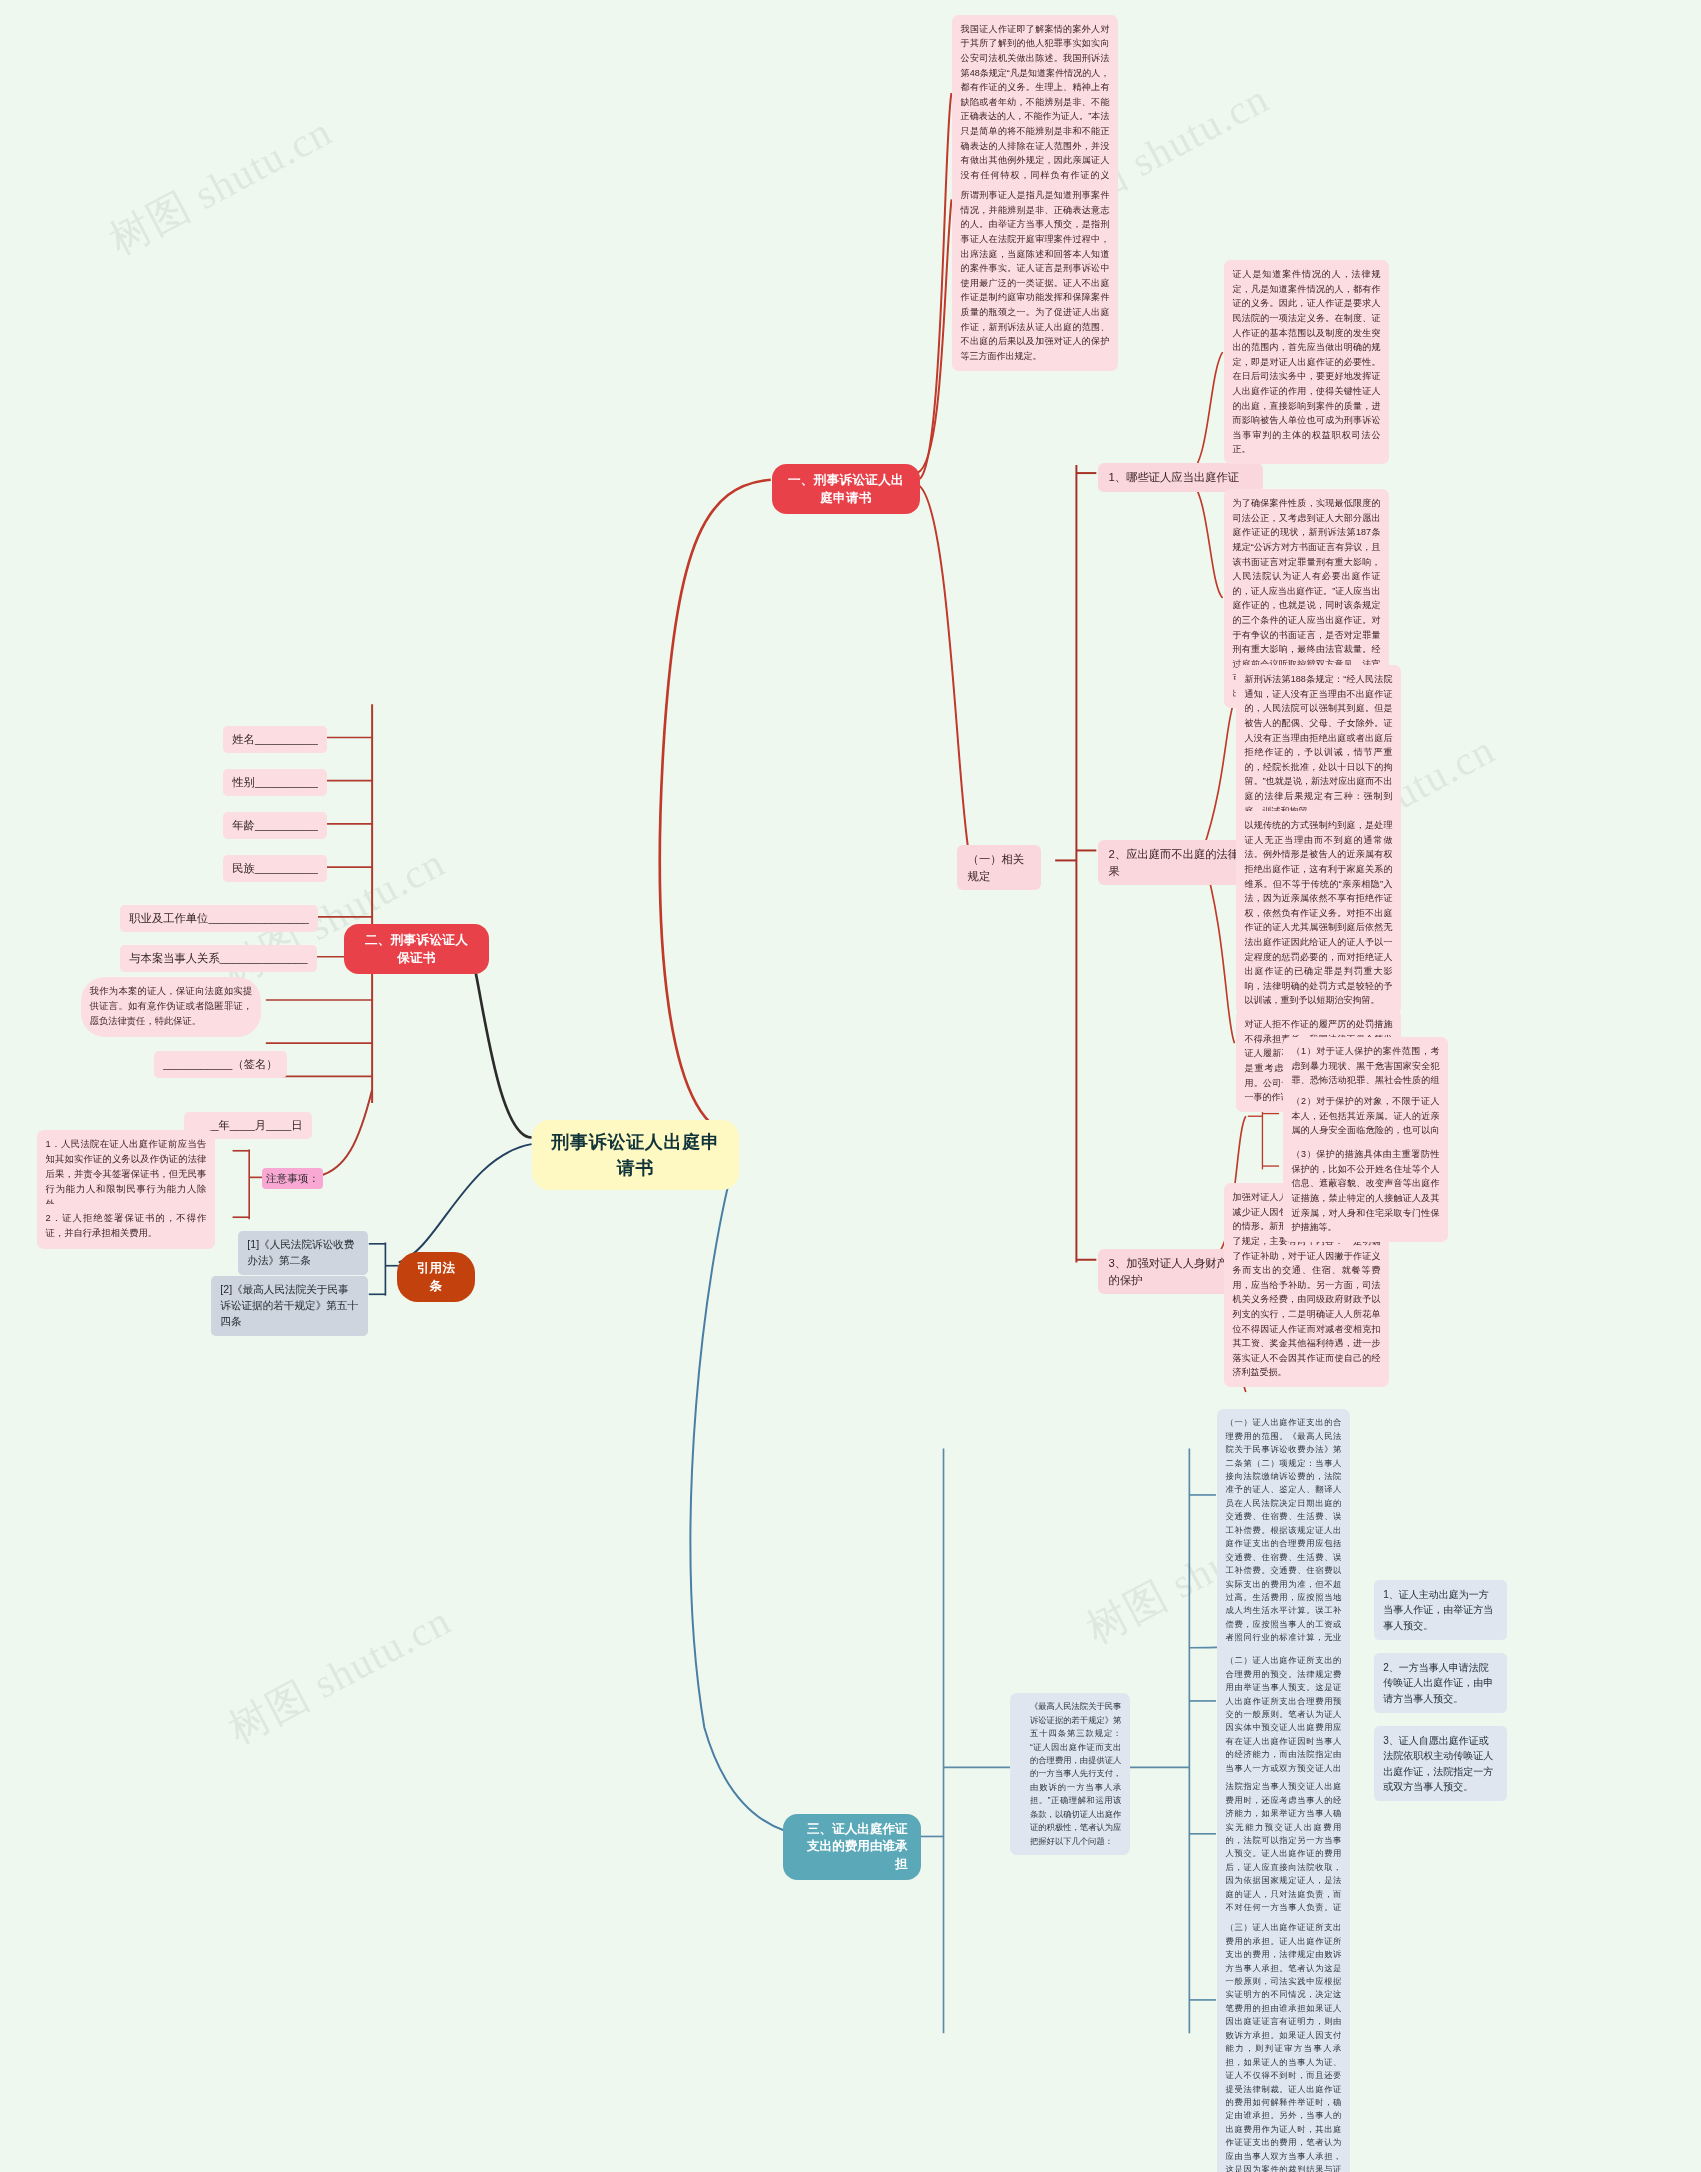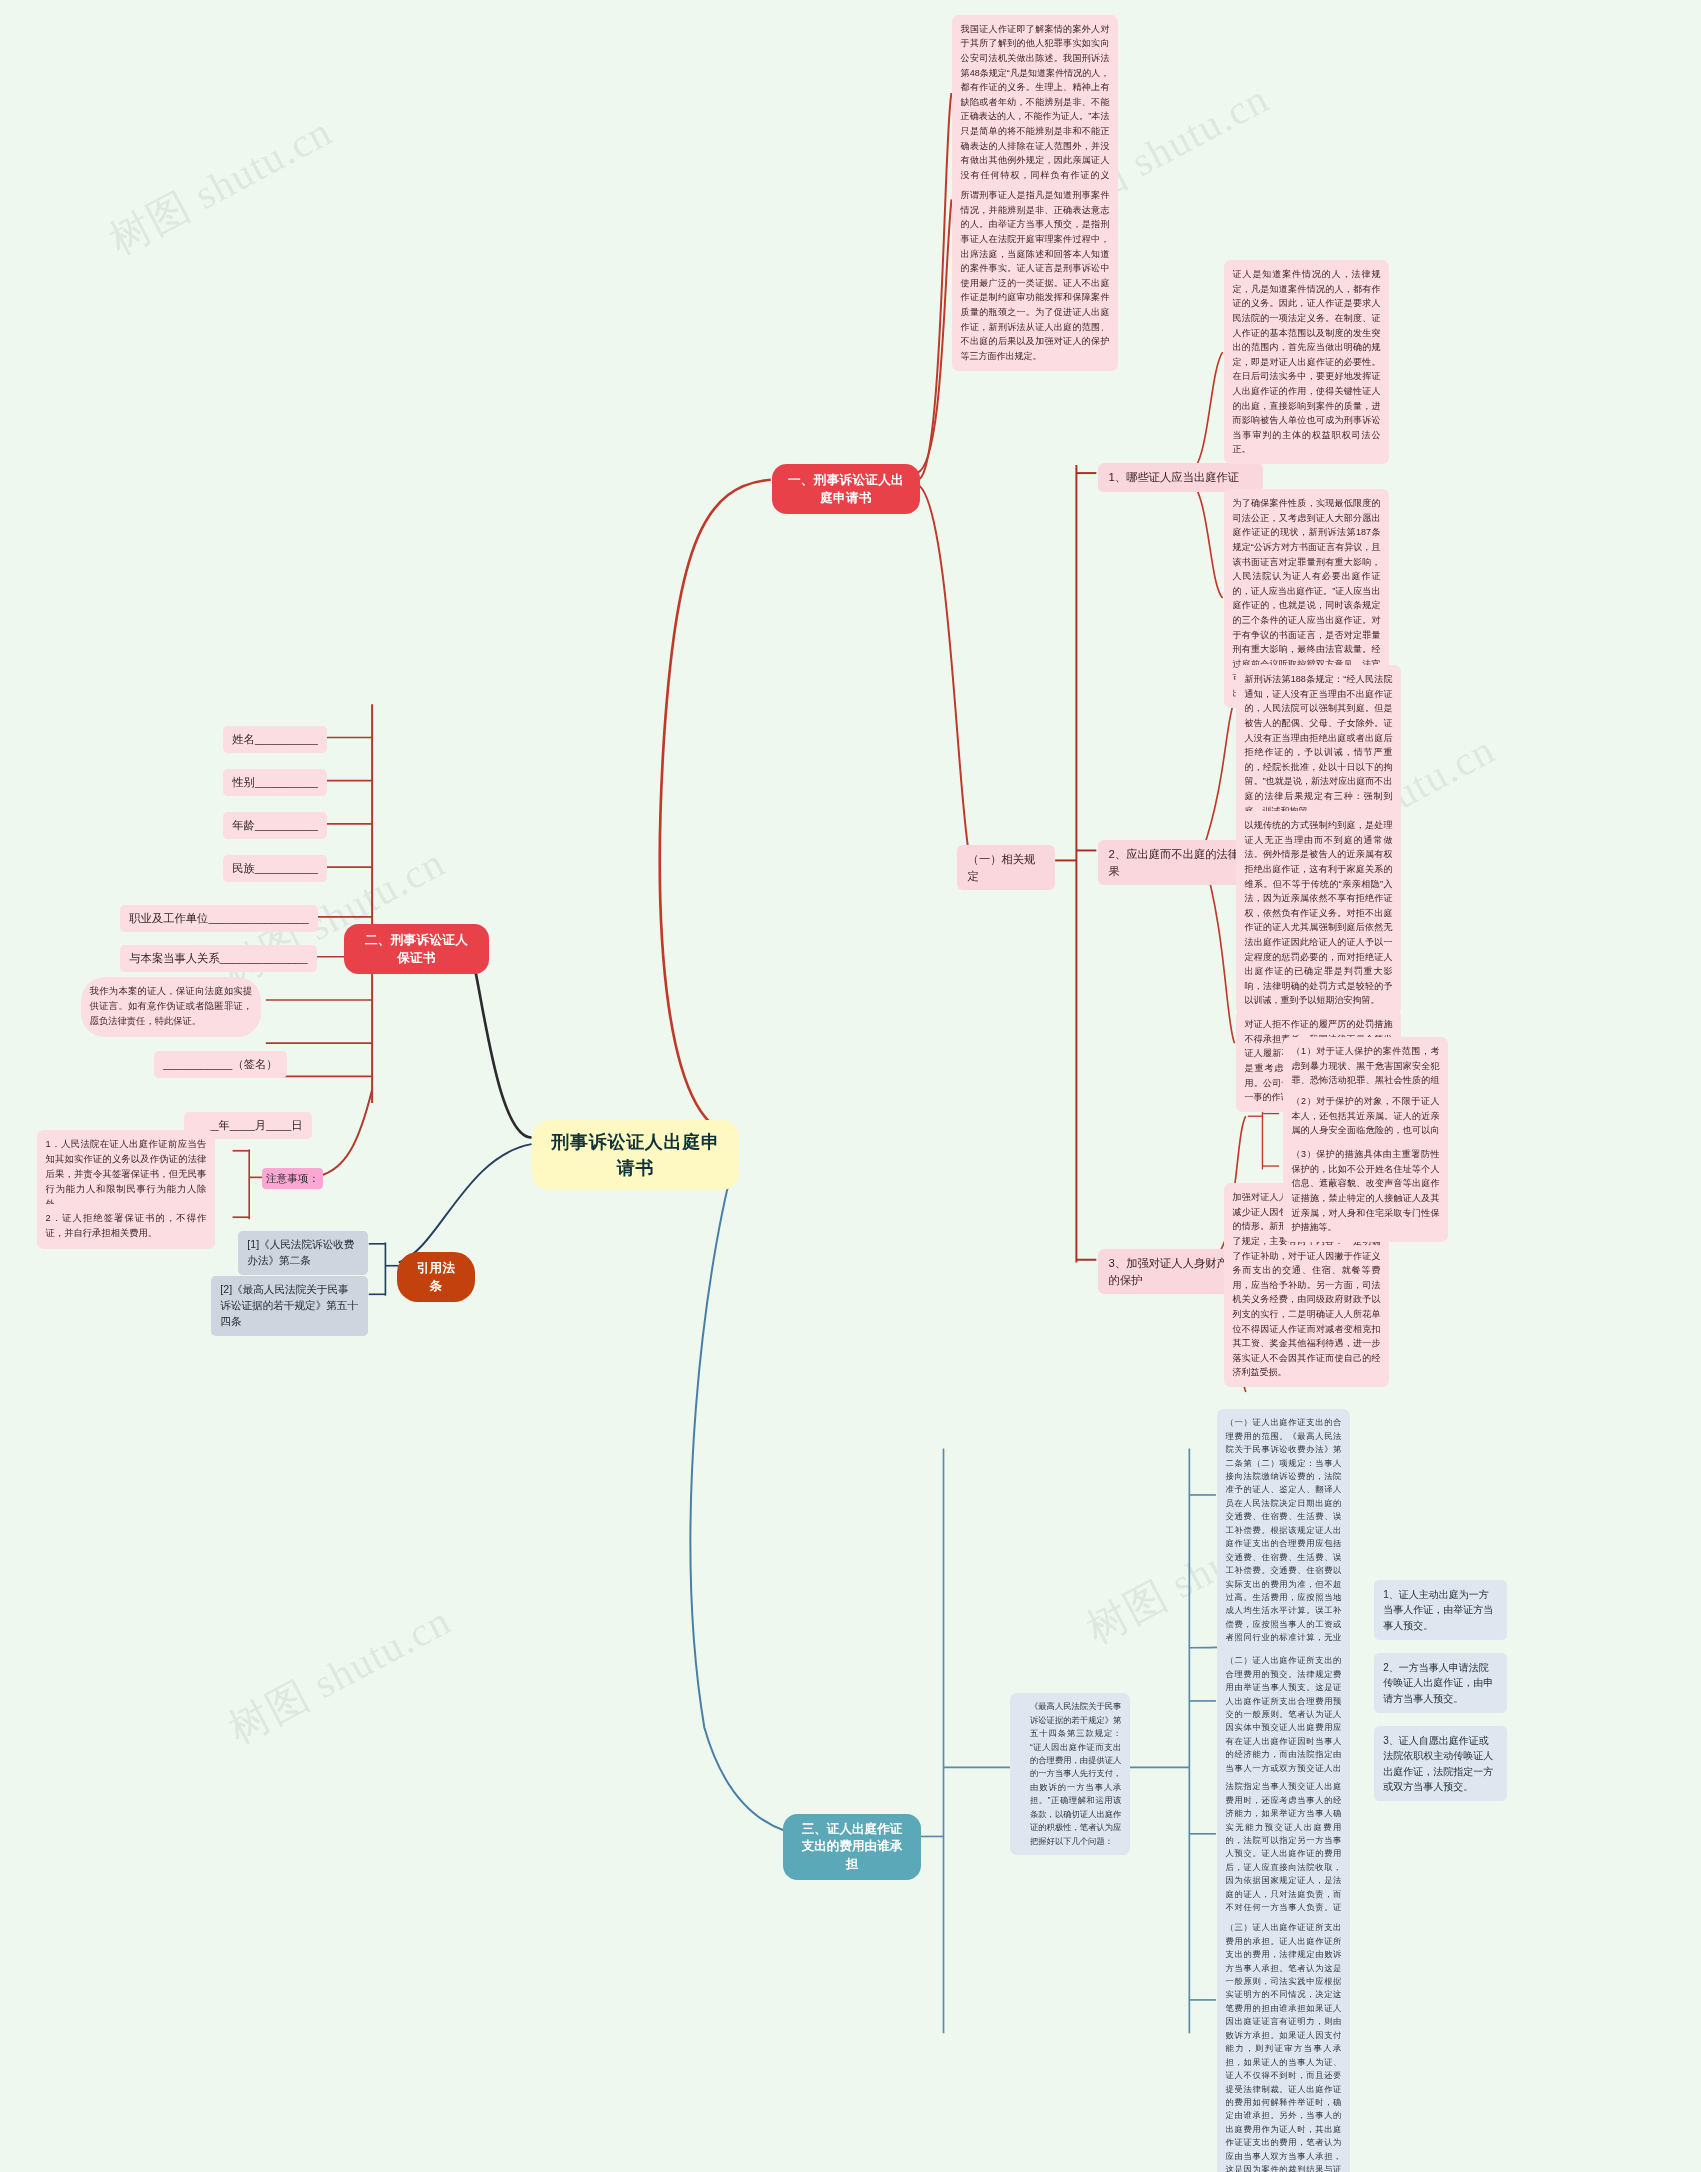--- a/index.html
+++ b/index.html
@@ -242,21 +242,21 @@
     </g>
   </svg>
 
   <div class="node root" style="left:532px;top:1120px;width:207px;">刑事诉讼证人出庭申请书</div>
 
   <div class="node l1" style="left:772px;top:464px;width:148px;">一、刑事诉讼证人出庭申请书</div>
 
   <div class="node para" style="left:952px;top:14.6px;width:166px;">我国证人作证即了解案情的案外人对于其所了解到的他人犯罪事实如实向公安司法机关做出陈述。我国刑诉法第48条规定“凡是知道案件情况的人，都有作证的义务。生理上、精神上有缺陷或者年幼，不能辨别是非、不能正确表达的人，不能作为证人。”本法只是简单的将不能辨别是非和不能正确表达的人排除在证人范围外，并没有做出其他例外规定，因此亲属证人没有任何特权，同样负有作证的义务。</div>
   <div class="node para" style="left:952px;top:181px;width:166px;">所谓刑事证人是指凡是知道刑事案件情况，并能辨别是非、正确表达意志的人。由举证方当事人预交，是指刑事证人在法院开庭审理案件过程中，出席法庭，当庭陈述和回答本人知道的案件事实。证人证言是刑事诉讼中使用最广泛的一类证据。证人不出庭作证是制约庭审功能发挥和保障案件质量的瓶颈之一。为了促进证人出庭作证，新刑诉法从证人出庭的范围、不出庭的后果以及加强对证人的保护等三方面作出规定。</div>
 
-  <div class="node l2" style="left:957px;top:845px;width:98px;font-family:Liberation Serif, serif;">（一）相关规定</div>
+  <div class="node l2" style="left:957px;top:845px;width:84px;font-family:Liberation Serif, serif;">（一）相关规定</div>
 
   <div class="node l2" style="left:1098px;top:463px;width:165px;">1、哪些证人应当出庭作证</div>
   <div class="node para" style="left:1224px;top:260px;width:165px;">证人是知道案件情况的人，法律规定，凡是知道案件情况的人，都有作证的义务。因此，证人作证是要求人民法院的一项法定义务。在制度、证人作证的基本范围以及制度的发生突出的范围内，首先应当做出明确的规定，即是对证人出庭作证的必要性。在日后司法实务中，要更好地发挥证人出庭作证的作用，使得关键性证人的出庭，直接影响到案件的质量，进而影响被告人单位也可成为刑事诉讼当事审判的主体的权益职权司法公正。</div>
   <div class="node para" style="left:1224px;top:489px;width:165px;">为了确保案件性质，实现最低限度的司法公正，又考虑到证人大部分愿出庭作证证的现状，新刑诉法第187条规定“公诉方对方书面证言有异议，且该书面证言对定罪量刑有重大影响，人民法院认为证人有必要出庭作证的，证人应当出庭作证。”证人应当出庭作证的，也就是说，同时该条规定的三个条件的证人应当出庭作证。对于有争议的书面证言，是否对定罪量刑有重大影响，最终由法官裁量。经过庭前会议听取控辩双方意见，法官可基本确定应当庭证证人名单并通知出庭。</div>
 
   <div class="node l2" style="left:1098px;top:840px;width:167px;">2、应出庭而不出庭的法律后果</div>
   <div class="node para" style="left:1236px;top:665px;width:165px;">新刑诉法第188条规定：“经人民法院通知，证人没有正当理由不出庭作证的，人民法院可以强制其到庭。但是被告人的配偶、父母、子女除外。证人没有正当理由拒绝出庭或者出庭后拒绝作证的，予以训诫，情节严重的，经院长批准，处以十日以下的拘留。”也就是说，新法对应出庭而不出庭的法律后果规定有三种：强制到庭、训诫和拘留。</div>
   <div class="node para" style="left:1236px;top:811px;width:165px;">以规传统的方式强制约到庭，是处理证人无正当理由而不到庭的通常做法。例外情形是被告人的近亲属有权拒绝出庭作证，这有利于家庭关系的维系。但不等于传统的“亲亲相隐”入法，因为近亲属依然不享有拒绝作证权，依然负有作证义务。对拒不出庭作证的证人尤其属强制到庭后依然无法出庭作证因此给证人的证人予以一定程度的惩罚必要的，而对拒绝证人出庭作证的已确定罪是判罚重大影响，法律明确的处罚方式是较轻的予以训诫，重到予以短期治安拘留。</div>
   <div class="node para" style="left:1236px;top:1010px;width:165px;">对证人拒不作证的履严厉的处罚措施不得承担责任。我国法律不仅介符发证人履新不作证应该交刑事责任，还是重考虑到制取加证的认定交化作用。公司也是要求安稳事一事不如少一事的作证心理及作证现状等情况。</div>
 
@@ -280,21 +280,21 @@
   <div class="node field" style="left:184px;top:1096px;margin-top:16px;">____年____月____日</div>
 
   <div class="node plain" style="left:262px;top:1168px;background:#f9a8d4;border-radius:4px;">注意事项：</div>
   <div class="node para" style="left:37px;top:1130px;width:178px;font-size:9.3px;">1．人民法院在证人出庭作证前应当告知其如实作证的义务以及作伪证的法律后果，并责令其签署保证书，但无民事行为能力人和限制民事行为能力人除外。</div>
   <div class="node para" style="left:37px;top:1204px;width:178px;font-size:9.3px;">2．证人拒绝签署保证书的，不得作证，并自行承担相关费用。</div>
 
   <div class="node l1dark" style="left:397px;top:1252px;width:78px;">引用法条</div>
   <div class="node cite" style="left:238px;top:1231px;width:130px;">[1]《人民法院诉讼收费办法》第二条</div>
   <div class="node cite" style="left:211px;top:1276px;width:157px;">[2]《最高人民法院关于民事诉讼证据的若干规定》第五十四条</div>
 
-  <div class="node l1teal" style="left:783px;top:1814px;width:138px;">三、证人出庭作证支出的费用由谁承担</div>
+  <div class="node l1teal" style="left:783px;top:1814px;width:138px;text-align:right;">三、证人出庭作证支出的费用由谁承担</div>
 
   <div class="node para-blue" style="left:1010px;top:1693px;width:120px;font-size:8.3px;padding-left:20px;">《最高人民法院关于民事诉讼证据的若干规定》第五十四条第三款规定：“证人因出庭作证而支出的合理费用，由提供证人的一方当事人先行支付，由败诉的一方当事人承担。”正确理解和运用该条款，以确切证人出庭作证的积极性，笔者认为应把握好以下几个问题：</div>
 
   <div class="node para-blue" style="left:1217px;top:1409px;width:133px;font-size:8.3px;">（一）证人出庭作证支出的合理费用的范围。《最高人民法院关于民事诉讼收费办法》第二条第（二）项规定：当事人接向法院缴纳诉讼费的，法院准予的证人、鉴定人、翻译人员在人民法院决定日期出庭的交通费、住宿费、生活费、误工补偿费。根据该规定证人出庭作证支出的合理费用应包括交通费、住宿费、生活费、误工补偿费。交通费、住宿费以实际支出的费用为准，但不超过高。生活费用，应按照当地成人均生活水平计算。误工补偿费，应按照当事人的工资或者照同行业的标准计算，无业的可参照证人当地生活水平标准计算。</div>
   <div class="node para-blue" style="left:1217px;top:1647px;width:133px;font-size:8.3px;">（二）证人出庭作证所支出的合理费用的预交。法律规定费用由举证当事人预支。这是证人出庭作证所支出合理费用预交的一般原则。笔者认为证人因实体中预交证人出庭费用应有在证人出庭作证因时当事人的经济能力，而由法院指定由当事人一方或双方预交证人出庭费用。</div>
   <div class="node para-blue" style="left:1217px;top:1773px;width:133px;font-size:8.3px;">法院指定当事人预交证人出庭费用时，还应考虑当事人的经济能力，如果举证方当事人确实无能力预交证人出庭费用的，法院可以指定另一方当事人预交。证人出庭作证的费用后，证人应直接向法院收取，因为依据国家规定证人，是法庭的证人，只对法庭负责，而不对任何一方当事人负责。证人只在正庭上具所知道的案件事实，做实事求是解陈述，以便于法庭查清案件事实，作出正确裁判。</div>
   <div class="node para-blue" style="left:1217px;top:1914px;width:133px;font-size:8.3px;">（三）证人出庭作证证所支出费用的承担。证人出庭作证所支出的费用，法律规定由败诉方当事人承担。笔者认为这是一般原则，司法实践中应根据实证明方的不同情况，决定这笔费用的担由谁承担如果证人因出庭证证言有证明力，则由败诉方承担。如果证人因支付能力，则判证审方当事人承担，如果证人的当事人为证、证人不仅得不到时，而且还要提受法律制裁。证人出庭作证的费用如何解释件举证时，确定由谁承担。另外，当事人的出庭费用作为证人时，其出庭作证证支出的费用，笔者认为应由当事人双方当事人承担，这是因为案件的裁判结果与证人具有利相关关系，其证言是带有举证当事人。</div>
 
   <div class="node l2blue" style="left:1352px;top:1580px;width:133px;">1、证人主动出庭为一方当事人作证，由举证方当事人预交。</div>
   <div class="node l2blue" style="left:1352px;top:1653px;width:133px;">2、一方当事人申请法院传唤证人出庭作证，由申请方当事人预交。</div>

